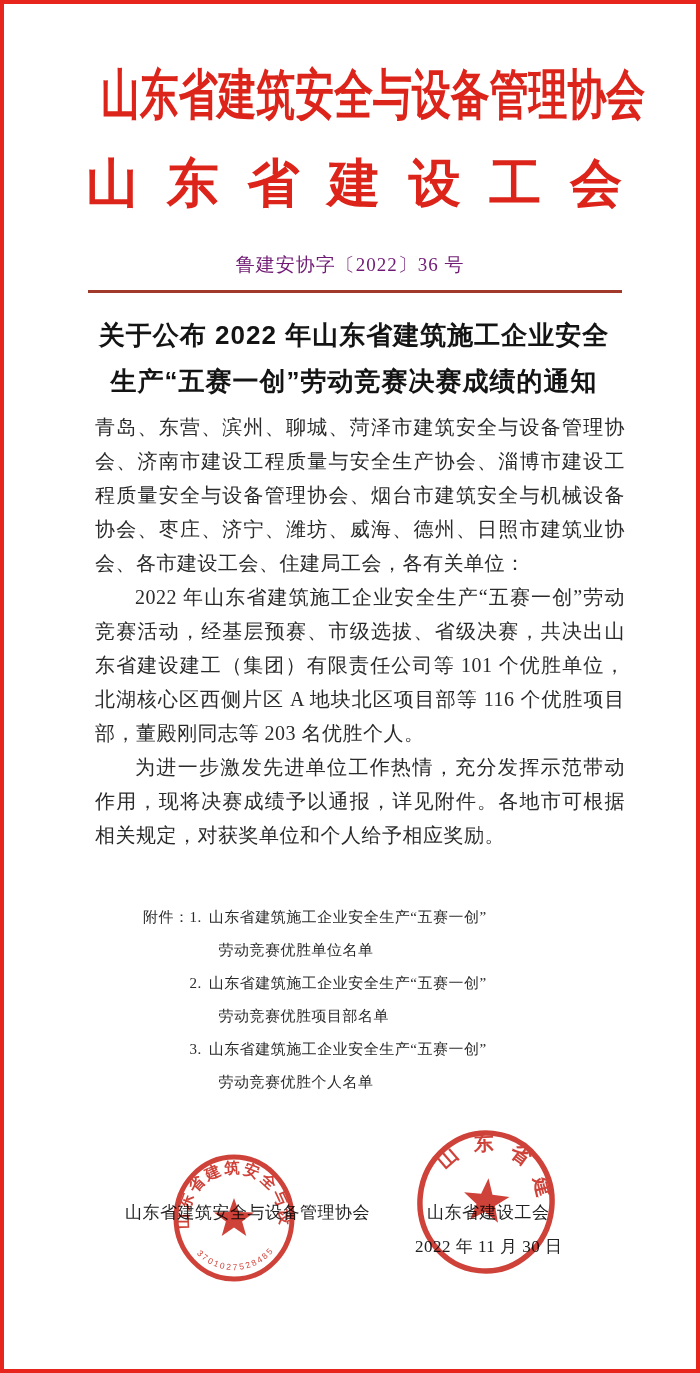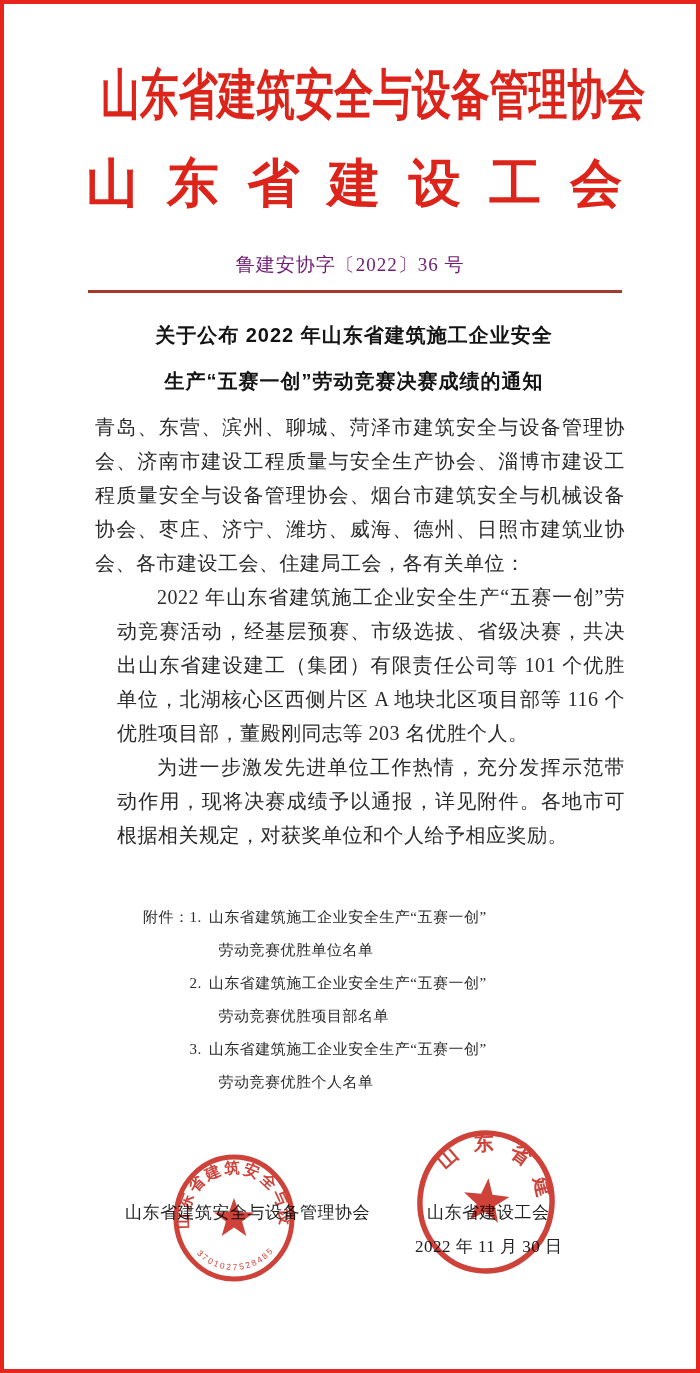--- a/index.html
+++ b/index.html
@@ -35,31 +35,31 @@
   }
   .divider{
     position:absolute;top:286px;left:84px;width:534px;height:3px;
     background:#a13a2b;
   }
   
   .title{
     position:absolute;top:308px;left:70px;width:560px;
     text-align:center;
     font-family:"Liberation Sans","DejaVu Sans",sans-serif;
-    font-weight:bold;font-size:20px;line-height:46px;
+    font-weight:bold;font-size:26px;line-height:46px;
     letter-spacing:1px;color:#141414;
   }
   
   .body-text{
     position:absolute;top:406px;left:91px;width:530px;
     font-size:20px;line-height:34px;letter-spacing:0.5px;
     text-align:justify;color:#2a2a2a;
   }
   .body-text p{margin:0;}
-  .body-text p.indent{text-indent:2em;margin-left:22px;}
+  .body-text p.indent{text-indent:2em;}
   
   .attachments{
     position:absolute;top:897px;left:139px;width:460px;
     font-size:15px;line-height:33px;letter-spacing:0.5px;color:#2a2a2a;
   }
   .att-row{display:flex;}
   .att-label{white-space:nowrap;}
   .att-item .l1{white-space:nowrap;}
   .att-item .l1 .no{margin-right:7px;}
   .att-item .l2{padding-left:29px;}

